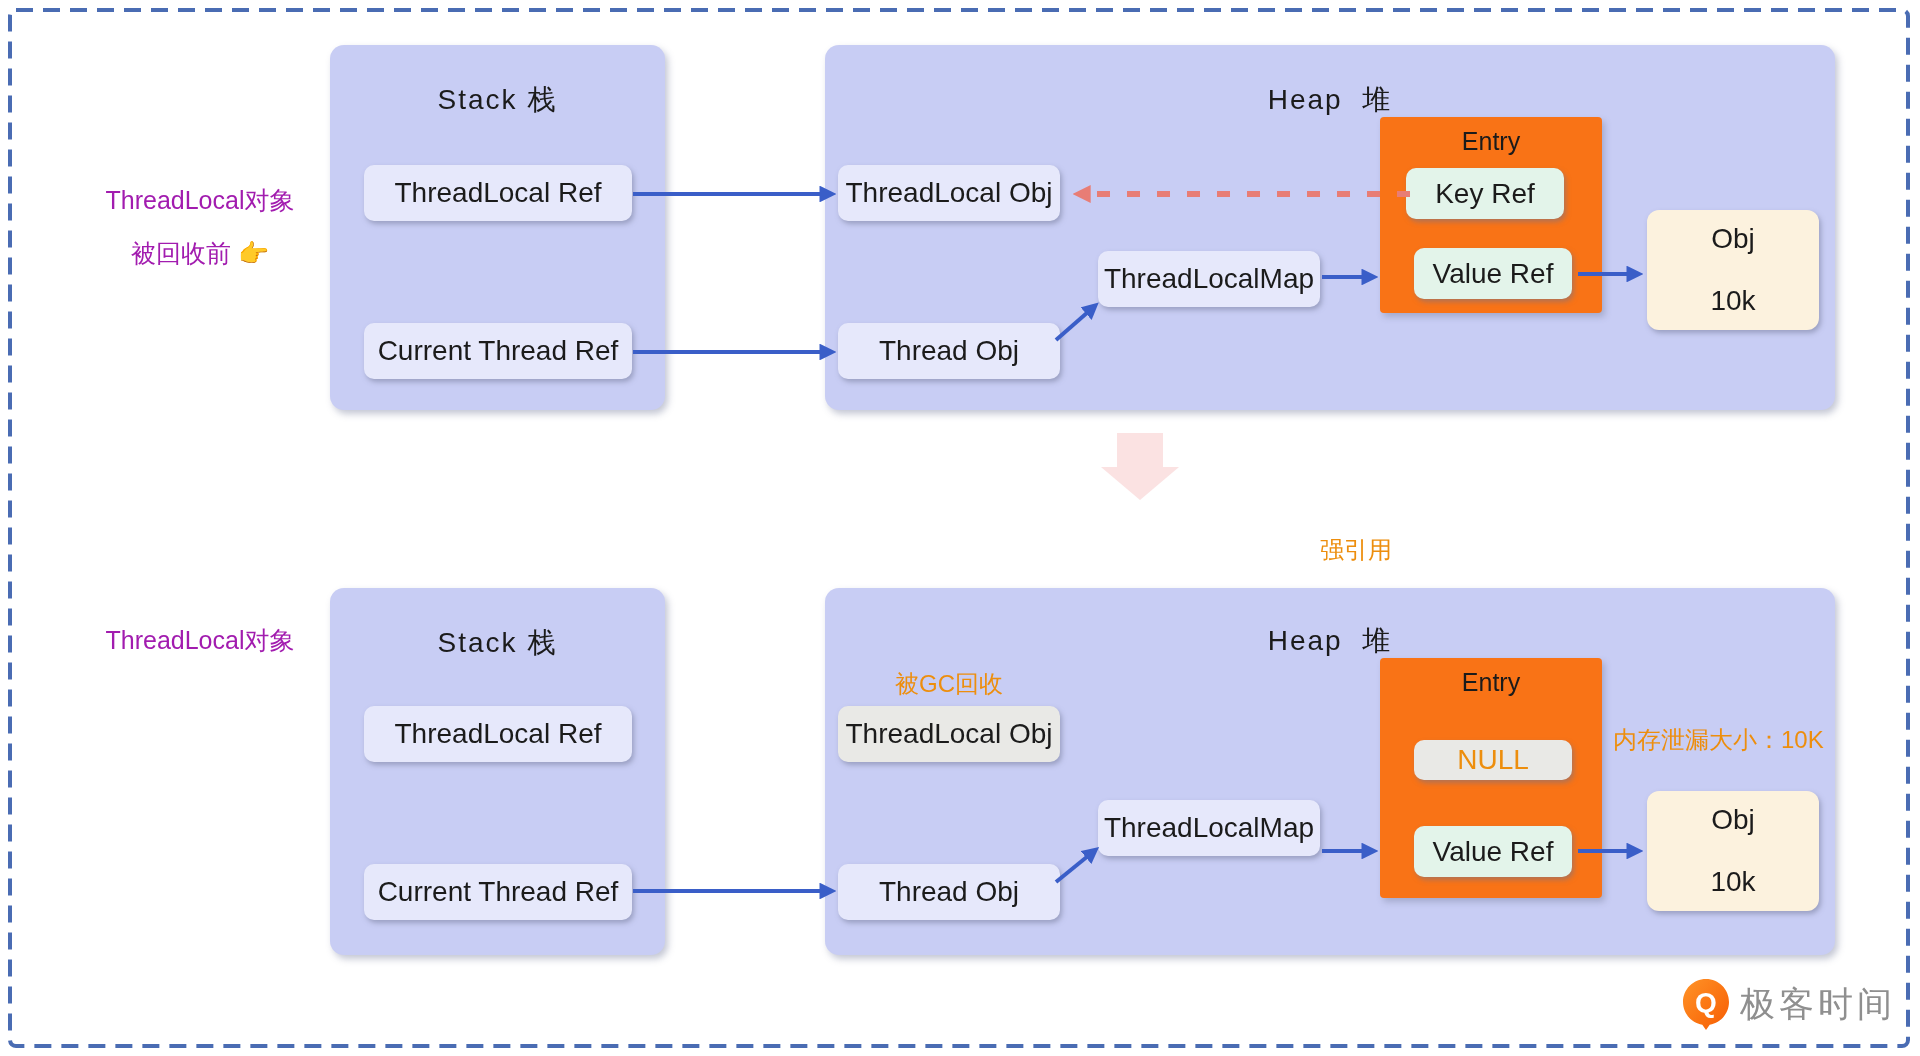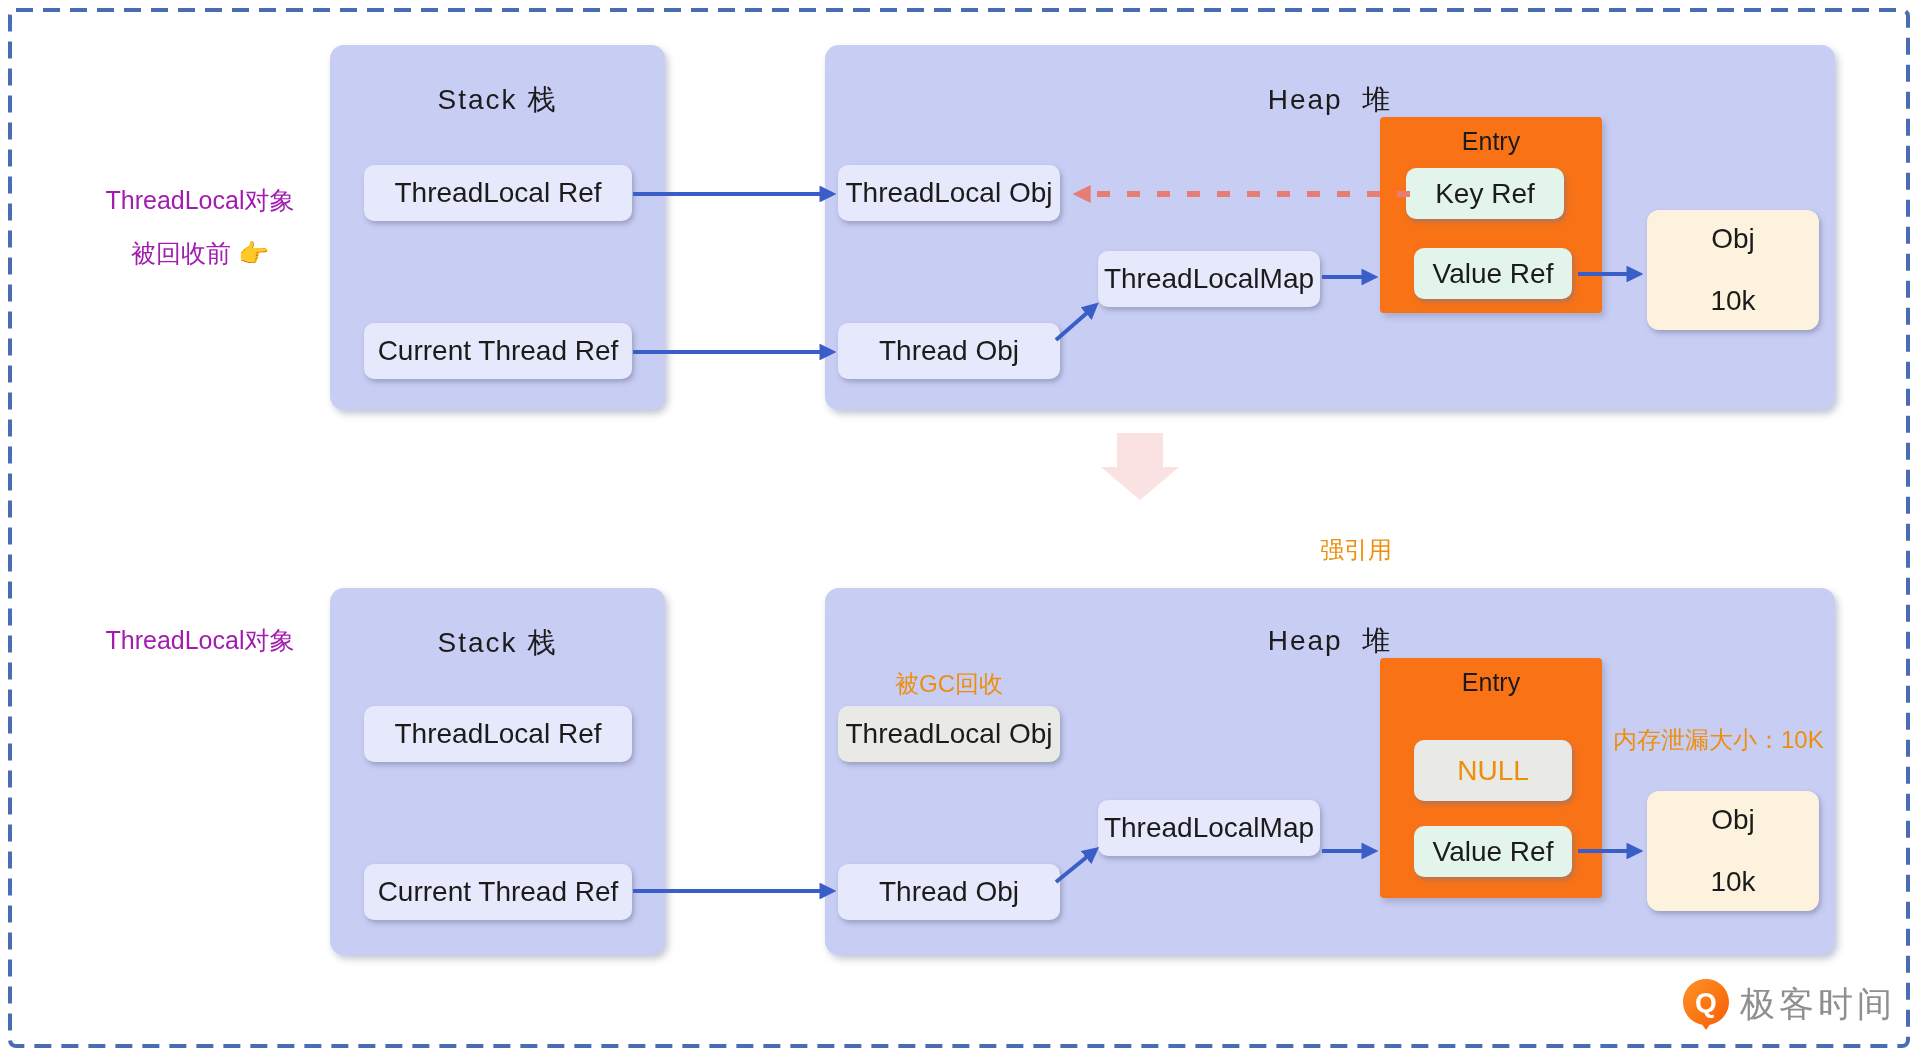--- a/index.html
+++ b/index.html
@@ -110,21 +110,21 @@
       <span>ThreadLocal Obj</span>
     </div>
     <div class="node lav" style="left:273px;top:212px;width:222px;height:56px;">
       <span>ThreadLocalMap</span>
     </div>
     <div class="node lav" style="left:13px;top:276px;width:222px;height:56px;">
       <span>Thread Obj</span>
     </div>
     <div class="subpanel" style="left:555px;top:70px;width:222px;height:240px;">
       <div class="subpanel-title" style="top:10px;">Entry</div>
-      <div class="node greybox" style="left:34px;top:82px;width:158px;height:61px;">
+      <div class="node greybox" style="left:34px;top:82px;width:158px;height:40px;">
         <span class="orange-text">NULL</span>
       </div>
       <div class="node mint" style="left:34px;top:168px;width:158px;height:51px;">
         <span>Value Ref</span>
       </div>
     </div>
     <div class="orange-label" style="left:788px;top:136px;">内存泄漏大小：10K</div>
     <div class="node cream" style="left:822px;top:203px;width:172px;height:120px;">
       <span>Obj</span>
       <span>10k</span>

